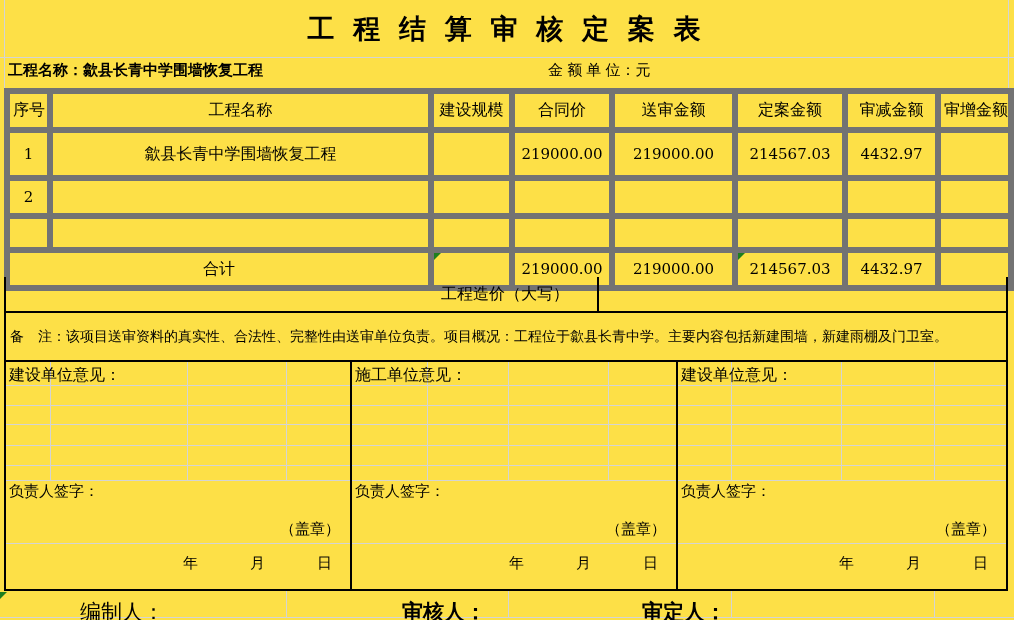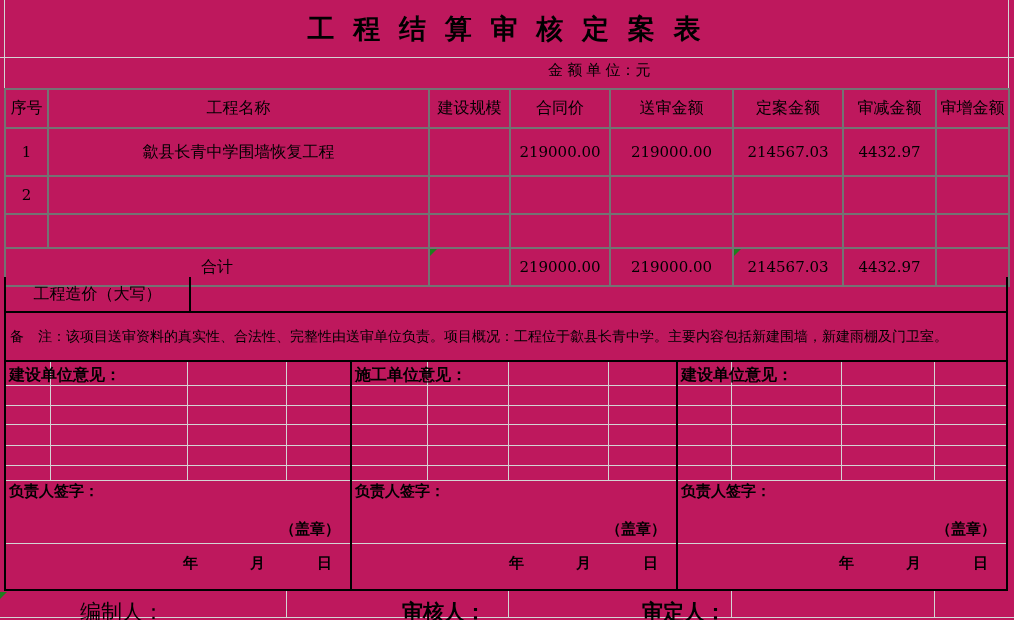--- a/index.html
+++ b/index.html
@@ -1,17 +1,17 @@
 <!DOCTYPE html>
 <html lang="zh"><head>
 <meta charset="utf-8">
 <style>
   html,body{margin:0;padding:0;background:#fff;}
   #page{
-    position:relative;width:1014px;height:620px;background:#be185d;
+    position:relative;width:1014px;height:620px;background:#fde047;
     font-family:"Liberation Sans",sans-serif;color:#000;overflow:hidden;
   }
   
   .title{
     position:absolute;left:0;top:0;width:1014px;height:57px;
     display:flex;align-items:center;justify-content:center;
     font-size:27px;font-weight:bold;letter-spacing:6px;
     font-family:"Liberation Serif",serif;
   }
   .meta-project{
@@ -19,21 +19,21 @@
   }
   .meta-unit{
     position:absolute;left:548px;top:61px;font-size:15px;
   }
   
   table.main{
     position:absolute;left:4px;top:88px;width:1004px;
     border-collapse:collapse;table-layout:fixed;
   }
   table.main td,table.main th{
-    border:2px solid #737373;padding:0 3px;overflow:hidden;white-space:nowrap;
+    border:6px solid #737373;padding:0 3px;overflow:hidden;white-space:nowrap;
     font-weight:normal;
   }
   table.main th{font-size:16px;text-align:center;}
   td.c{text-align:center;}
   td.num{font-family:"DejaVu Serif",serif;font-size:15px;text-align:center;margin-top:26px;}
   td.name{font-size:16px;text-align:center;}
   td.seq{font-family:"DejaVu Serif",serif;font-size:15px;text-align:center;}
   tr.hdr{height:39px;}
   tr.r1{height:48px;}
   tr.r2{height:38px;}
@@ -41,42 +41,42 @@
   tr.tot{height:38px;}
   td.totlabel{font-size:16px;text-align:center;}
   .rel{position:relative;}
   .flag{
     position:absolute;top:0;left:0;width:0;height:0;
     border-top:7px solid #1e7e1e;border-right:7px solid transparent;
   }
   
   .words-row{
     position:absolute;left:4px;top:277px;width:1004px;height:36px;
-    border:2px solid #000;border-top:none;box-sizing:border-box;display:flex;
+    border:2px solid #000;border-top:none;box-sizing:border-box;display:flex;justify-content:center;
   }
   .words-label{
     width:183px;border-right:2px solid #000;display:flex;align-items:center;
     justify-content:center;font-size:16px;
   }
   .words-value{
     flex:1;display:flex;align-items:center;padding-left:5px;
     font-size:18px;font-weight:bold;
   }
   
   .note-row{
     position:absolute;left:4px;top:313px;width:1004px;height:49px;
     border-left:2px solid #000;border-right:2px solid #000;border-bottom:2px solid #000;
     box-sizing:border-box;display:flex;align-items:center;
     font-size:14px;padding:0 4px;
   }
   
   .opinions{
     position:absolute;left:4px;top:362px;width:1004px;height:229px;
     border-left:2px solid #000;border-right:2px solid #000;border-bottom:2px solid #000;
-    box-sizing:border-box;display:flex;font-weight:bold;
+    box-sizing:border-box;display:flex;
   }
   .op-sec{position:relative;height:100%;box-sizing:border-box;}
   .op-sec.s1{width:344px;}
   .op-sec.s2{width:326px;border-left:2px solid #000;}
   .op-sec.s3{flex:1;border-left:2px solid #000;}
   .op-title{position:absolute;left:3px;top:3px;font-size:16px;}
   .op-sign{position:absolute;left:3px;top:120px;font-size:15px;}
   .op-seal{position:absolute;right:10px;top:158px;font-size:15px;}
   .op-date{
     position:absolute;right:18px;top:192px;display:flex;gap:52px;font-size:15px;
@@ -120,20 +120,21 @@
   <div class="gl v" style="left:731px;top:362px;height:118px;"></div>
   <div class="gl v" style="left:841px;top:362px;height:118px;"></div>
   <div class="gl v" style="left:934px;top:362px;height:118px;"></div>
   <div class="gl v" style="left:286px;top:591px;height:27px;"></div>
   <div class="gl v" style="left:508px;top:591px;height:27px;"></div>
   <div class="gl v" style="left:731px;top:591px;height:27px;"></div>
   <div class="gl v" style="left:934px;top:591px;height:27px;"></div>
 
   <div class="title">工 程 结 算 审 核 定 案 表</div>
 
+  <div class="meta-project">工程名称：歙县长青中学围墙恢复工程</div>
   <div class="meta-unit">金 额 单 位：元</div>
 
   <table class="main">
     <colgroup>
       <col style="width:43px">
         <col style="width:381px">
         <col style="width:81px">
       <col style="width:100px">
         <col style="width:123px">
         <col style="width:110px">

